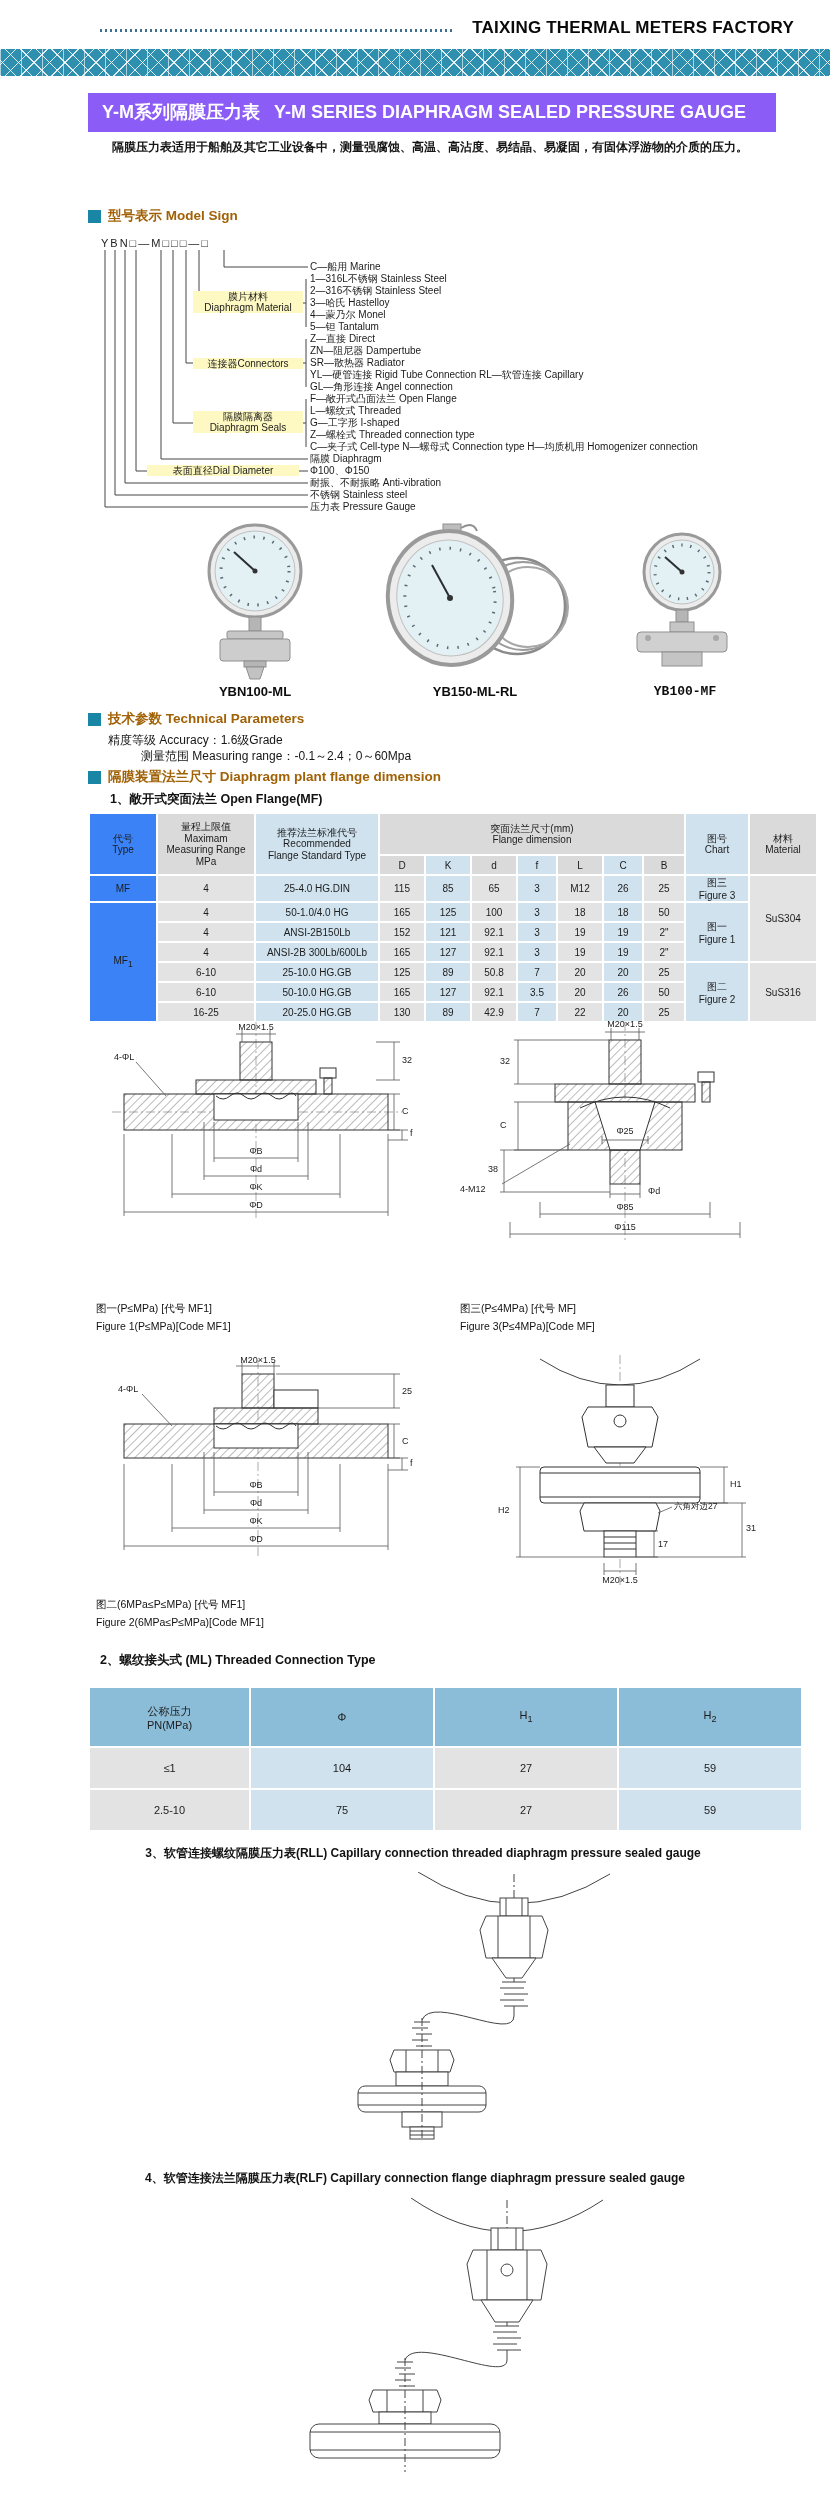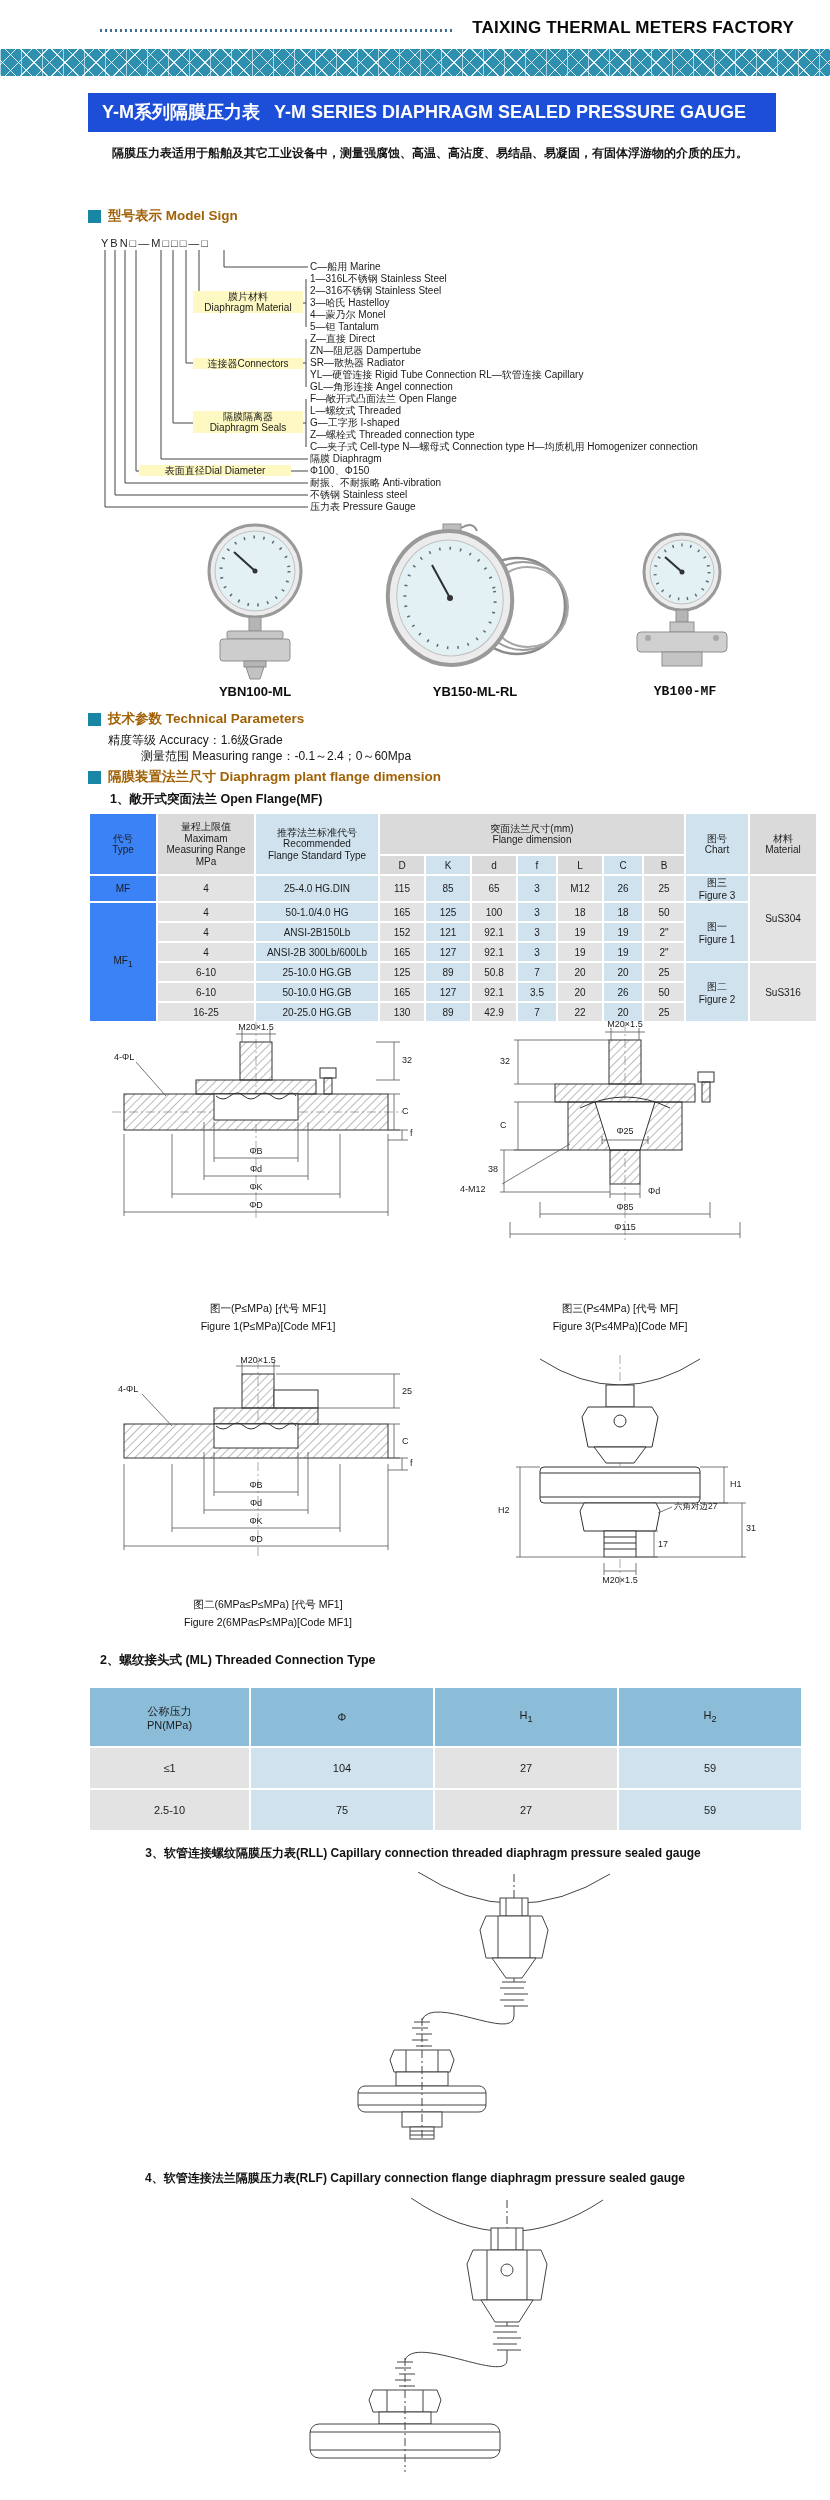--- a/index.html
+++ b/index.html
@@ -7,23 +7,23 @@
         font-family:"Liberation Sans","DejaVu Sans",sans-serif;color:#111;}
   .abs{position:absolute;}
   
   .dotline{height:3px;background:repeating-linear-gradient(90deg,#3e6f92 0 2px,transparent 2px 5px);}
   .factory{font-size:17px;font-weight:bold;letter-spacing:.2px;color:#0a0a0a;white-space:nowrap;}
   .lattice{background:
      repeating-linear-gradient(45deg,rgba(255,255,255,.85) 0 1px,transparent 1px 11px),
      repeating-linear-gradient(-45deg,rgba(255,255,255,.85) 0 1px,transparent 1px 11px),
      repeating-linear-gradient(90deg,rgba(255,255,255,.6) 0 1px,transparent 1px 21px),
      linear-gradient(#2e8fae,#2e8fae);}
-  .titlebar{background:#1d4ed8;color:#fff;font-weight:bold;font-size:18px;line-height:39px;padding-left:14px;white-space:nowrap;}
+  .titlebar{background:#8b5cf6;color:#fff;font-weight:bold;font-size:18px;line-height:39px;padding-left:14px;white-space:nowrap;}
   .titlebar .en{margin-left:14px;}
-  .intro-cn{font-size:12px;font-weight:bold;text-indent:24px;color:#151515;margin-top:6px;}
+  .intro-cn{font-size:12px;font-weight:bold;text-indent:24px;color:#151515;}
   .intro-en{font-size:12px;line-height:15px;text-indent:24px;color:#222;}
   .sec-head{display:flex;align-items:center;gap:7px;font-weight:bold;font-size:13.5px;color:#a16207;}
   .bullet{width:13px;height:13px;background:#1a86a6;flex:0 0 auto;}
   .sub-title{font-size:12.5px;font-weight:bold;color:#111;}
   .plain{font-size:12px;color:#151515;}
   
   .diagram{width:695px;height:283px;}
   .code{position:absolute;left:6px;top:0;font-size:11px;letter-spacing:2px;color:#222;white-space:nowrap;}
   .opt{position:absolute;left:215px;height:12px;line-height:12px;font-size:10px;white-space:nowrap;color:#1a1a1a;}
   .grp{position:absolute;background:#fef9c3;font-size:10px;line-height:11px;text-align:center;color:#1a1a1a;}
@@ -35,21 +35,21 @@
   .c-gray{background:#e3e3e3;}
   .c-lblue{background:#cfe2ee;}
   .c-hgray{background:#dadada;}
   .t1 tr.body td{height:18px;}
   .t2 th{height:58px;background:#8cbdd8;font-size:11px;}
   .t2 td{height:40px;font-size:11px;}
   
   .fig{position:absolute;}
   .dim{position:absolute;font-size:9px;color:#222;white-space:nowrap;}
   .dimc{text-align:center;}
-  .cap{position:absolute;font-size:10.5px;text-align:center;color:#111;white-space:nowrap;}
+  .cap{position:absolute;font-size:10.5px;color:#111;white-space:nowrap;}
   .prod-label{position:absolute;font-size:13px;font-weight:bold;text-align:center;color:#0d0d0d;}
   .center-title{position:absolute;width:830px;text-align:center;font-size:12px;font-weight:bold;color:#131313;}
   svg{display:block;}
 </style>
 </head>
 <body>
 
 <div class="page">
 
   <div class="abs dotline" style="top:29px;left:100px;width:352px;"></div>
@@ -112,21 +112,21 @@
       <div>膜片材料</div>
       <div>Diaphragm Material</div>
     </div>
     <div class="grp" style="left:98px;width:110px;top:121px;">
       <div>连接器Connectors</div>
     </div>
     <div class="grp" style="left:98px;width:110px;top:174px;">
       <div>隔膜隔离器</div>
       <div>Diaphragm Seals</div>
     </div>
-    <div class="grp" style="left:44px;width:152px;top:228px;">
+    <div class="grp" style="left:52px;width:152px;top:228px;">
       <div>表面直径Dial Diameter</div>
     </div>
   </div>
 
   <div class="abs" style="top:523px;left:180px;">
     <svg width="150" height="158" viewBox="0 0 150 158">
       <circle cx="75" cy="48" r="46" fill="#ececec" stroke="#9a9a9a" stroke-width="3"></circle>
       <circle cx="75" cy="48" r="40" fill="#e3f0f4" stroke="#c0c0c0" stroke-width="1"></circle>
       <circle cx="75" cy="48" r="34" fill="none" stroke="#5a6b73" stroke-width="3" stroke-dasharray="1.5 8.4"></circle>
       <line x1="75" y1="48" x2="54" y2="29" stroke="#2a2f33" stroke-width="2"></line>

